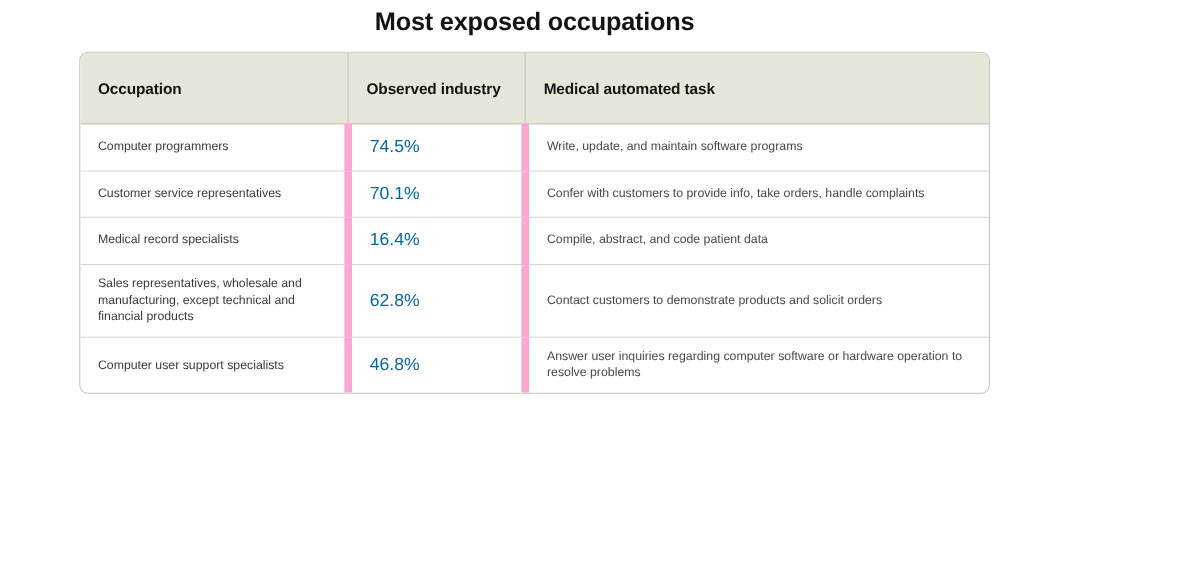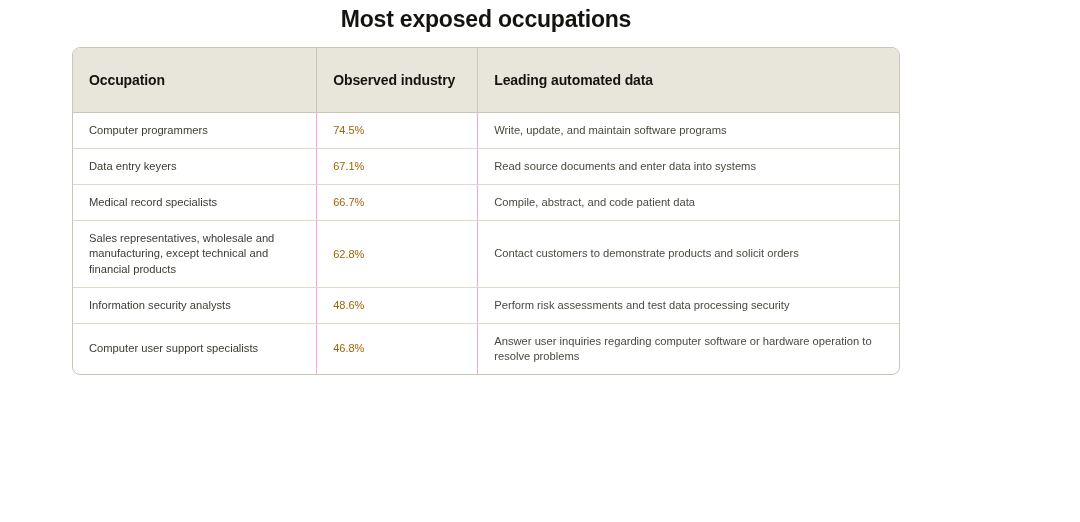--- a/index.html
+++ b/index.html
@@ -52,34 +52,34 @@
     border-bottom: 1px solid #c9c5b8;
     letter-spacing: -0.1px;
   }
   thead th:last-child {
     border-right: none;
   }
   tbody td {
     font-size: 11.2px;
     color: #3c3a33;
     padding: 10px 16px;
-    border-right: 1px solid #f9a8d4;
+    border-right: 7px solid #f9a8d4;
     border-bottom: 1px solid #ddd9cc;
     vertical-align: middle;
     line-height: 1.35;
   }
   tbody td:last-child {
     border-right: none;
   }
   tbody tr:last-child td {
     border-bottom: none;
   }
   td.value {
-    font-size: 11px;
-    color: #a16207;
+    font-size: 16px;
+    color: #0369a1;
     font-weight: normal;
   }
   td.occupation {
     color: #3c3a33;
   }
   td.task {
     color: #4a4840;
   }
   .col-occupation { width: 29.5%; }
   .col-value { width: 19.5%; }
@@ -95,48 +95,43 @@
     <table>
       <colgroup>
         <col class="col-occupation">
         <col class="col-value">
         <col class="col-task">
       </colgroup>
       <thead>
         <tr>
           <th>Occupation</th>
           <th>Observed industry</th>
-          <th>Leading automated data</th>
+          <th>Medical automated task</th>
         </tr>
       </thead>
       <tbody>
         <tr>
           <td class="occupation">Computer programmers</td>
           <td class="value">74.5%</td>
           <td class="task">Write, update, and maintain software programs</td>
         </tr>
         <tr>
-          <td class="occupation">Data entry keyers</td>
-          <td class="value">67.1%</td>
-          <td class="task">Read source documents and enter data into systems</td>
+          <td class="occupation">Customer service representatives</td>
+          <td class="value">70.1%</td>
+          <td class="task">Confer with customers to provide info, take orders, handle complaints</td>
         </tr>
         <tr>
           <td class="occupation">Medical record specialists</td>
-          <td class="value">66.7%</td>
+          <td class="value">16.4%</td>
           <td class="task">Compile, abstract, and code patient data</td>
         </tr>
         <tr>
           <td class="occupation">Sales representatives, wholesale and manufacturing, except technical and financial products</td>
           <td class="value">62.8%</td>
           <td class="task">Contact customers to demonstrate products and solicit orders</td>
-        </tr>
-        <tr>
-          <td class="occupation">Information security analysts</td>
-          <td class="value">48.6%</td>
-          <td class="task">Perform risk assessments and test data processing security</td>
         </tr>
         <tr>
           <td class="occupation">Computer user support specialists</td>
           <td class="value">46.8%</td>
           <td class="task">Answer user inquiries regarding computer software or hardware operation to resolve problems</td>
         </tr>
       </tbody>
     </table>
   </div>
 </div>

